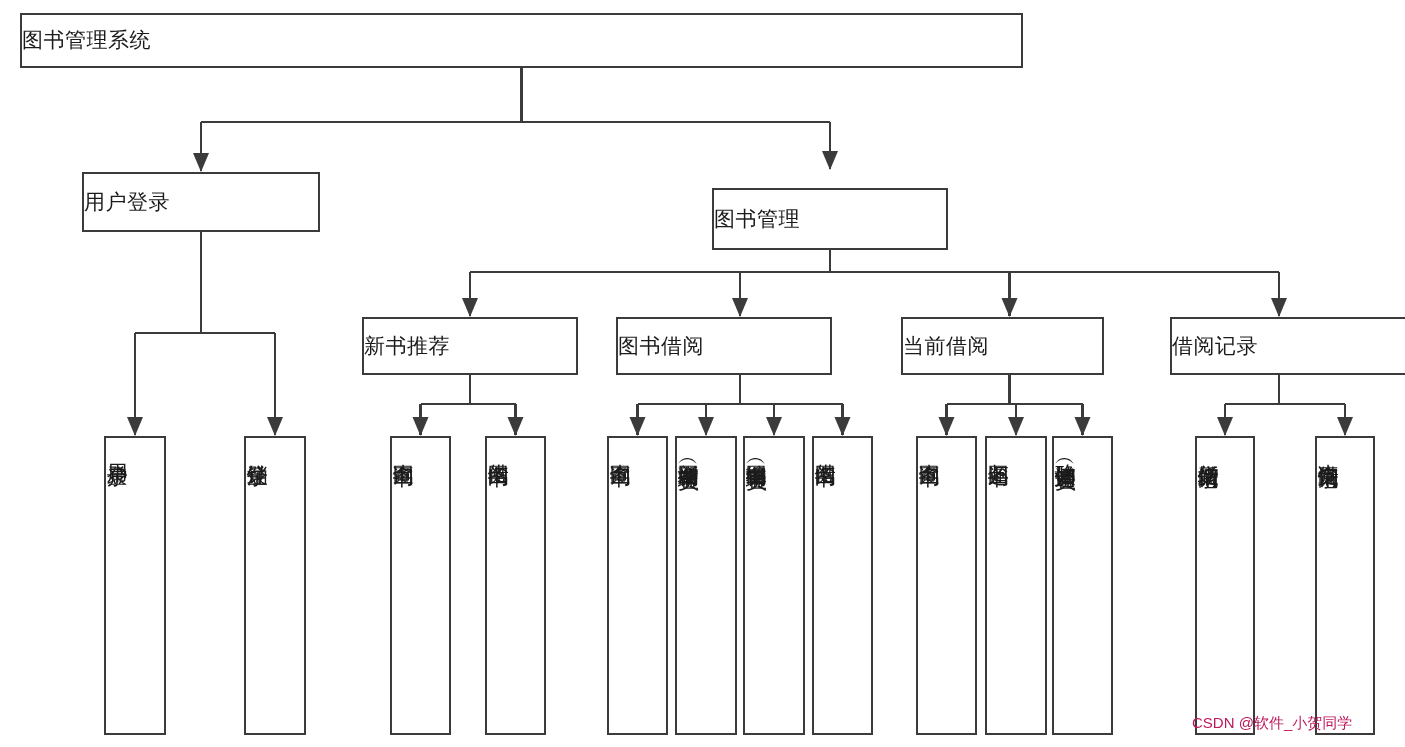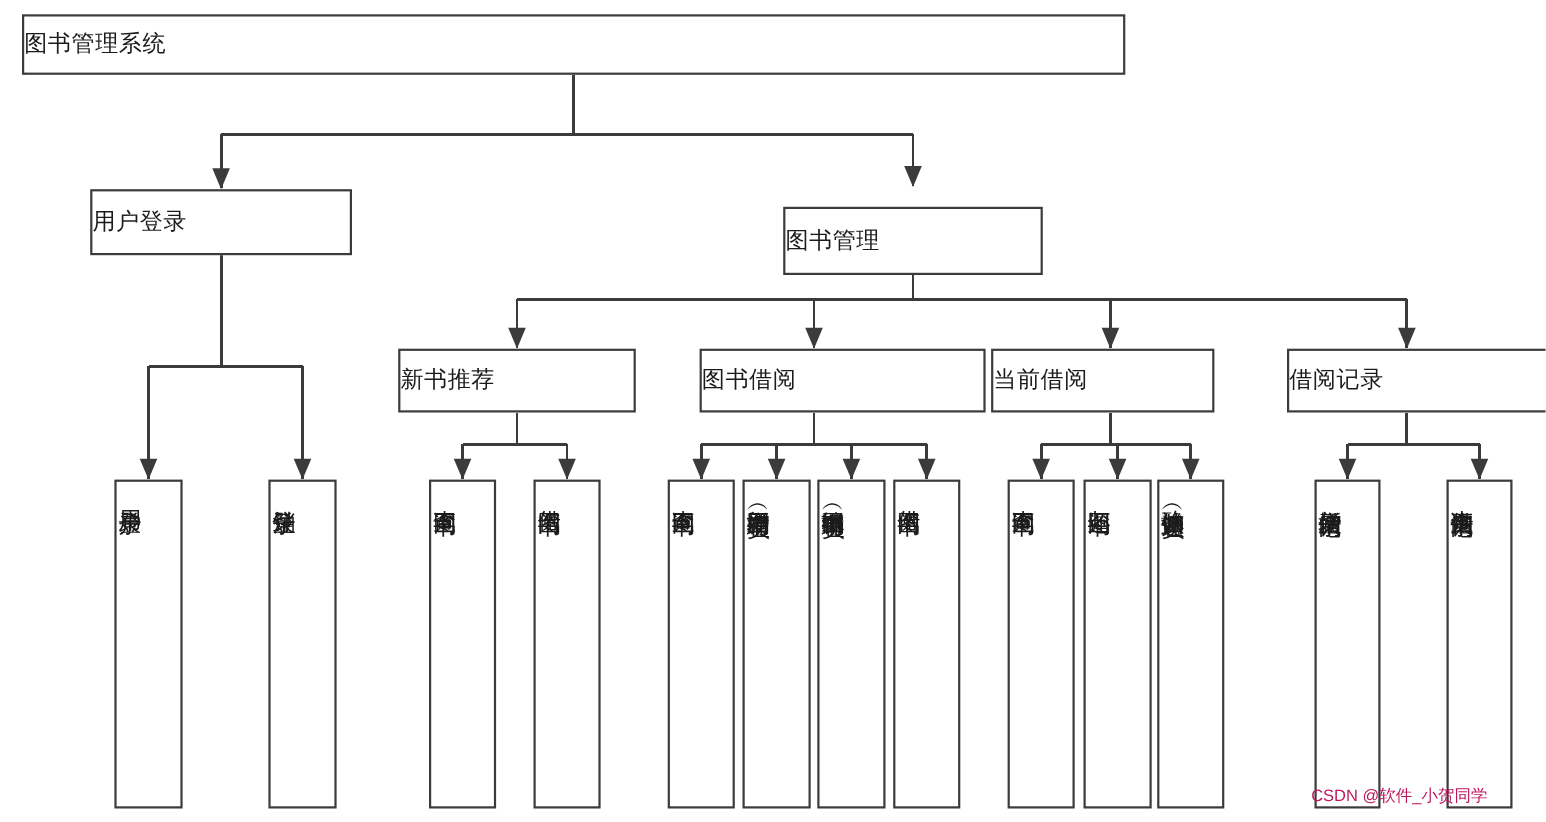--- a/index.html
+++ b/index.html
@@ -133,21 +133,21 @@
       </div>
       <div class="node horizontal" style="left: 82px; top: 172px; width: 238px; height: 60px;">
         <span class="node-label">用户登录</span>
       </div>
       <div class="node horizontal" style="left: 712px; top: 170px; width: 236px; height: 62px; margin-top: 18px;">
         <span class="node-label">图书管理</span>
       </div>
       <div class="node horizontal" style="left: 362px; top: 317px; width: 216px; height: 58px;">
         <span class="node-label">新书推荐</span>
       </div>
-      <div class="node horizontal" style="left: 636px; top: 317px; width: 260px; height: 58px;">
+      <div class="node horizontal" style="left: 616px; top: 317px; width: 216px; height: 58px;">
         <span class="node-label">图书借阅</span>
       </div>
       <div class="node horizontal" style="left: 901px; top: 317px; width: 203px; height: 58px;">
         <span class="node-label">当前借阅</span>
       </div>
       <div class="node horizontal" style="left: 1170px; top: 317px; width: 240px; height: 58px;">
         <span class="node-label">借阅记录</span>
       </div>
       <div class="node vertical" style="left: 104px; top: 436px; width: 62px; height: 299px;">
         <span class="node-label">用户登录</span>

